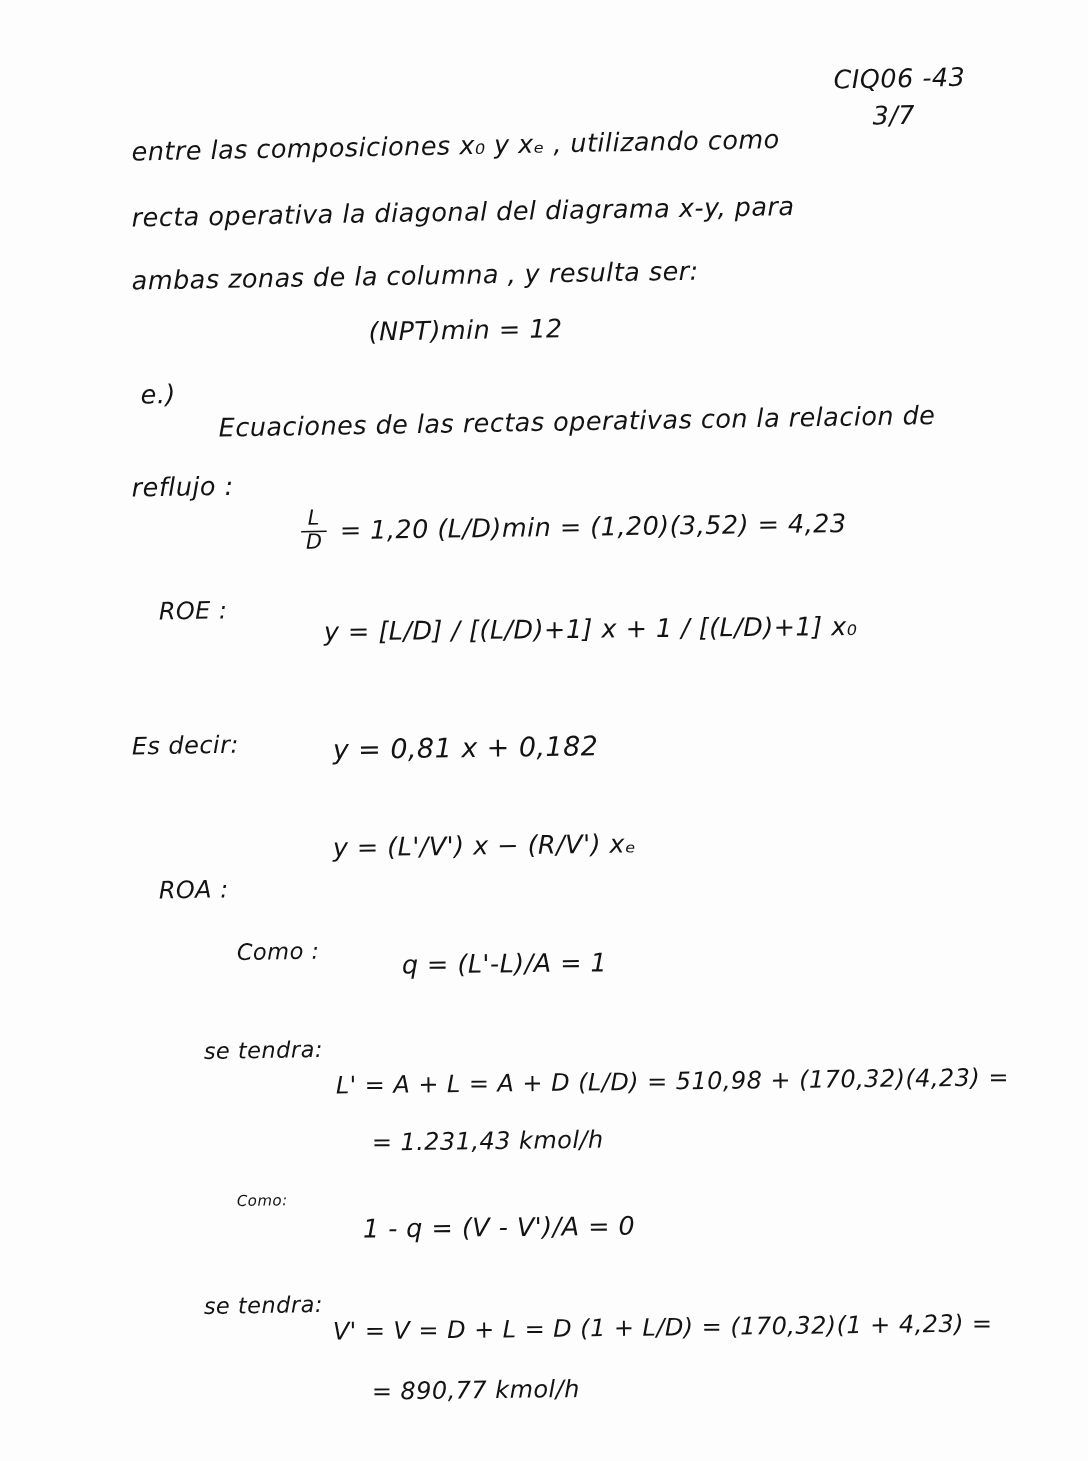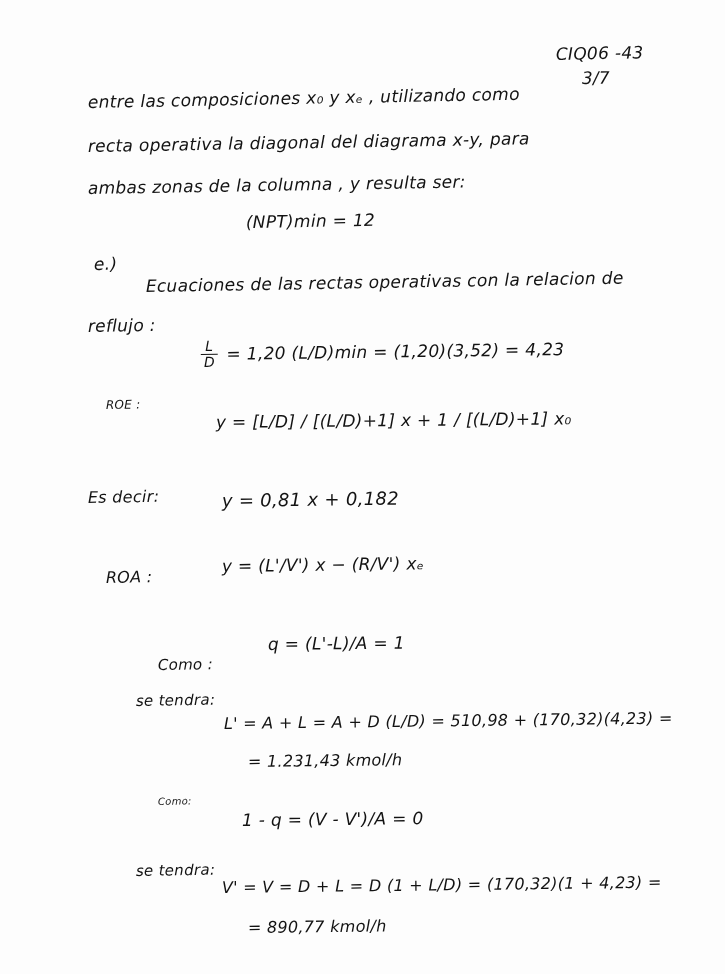--- a/index.html
+++ b/index.html
@@ -43,31 +43,31 @@
 
   
   #sec-e-label { left: 94px;  top: 254px; font-size: 17px; transform: rotate(-1.0deg); }
   #sec-e-l1    { left: 146px; top: 276px; font-size: 17px; transform: rotate(-1.0deg); }
   #sec-e-l2    { left: 88px;  top: 316px; font-size: 17px; transform: rotate(-1.0deg); }
 
   
   #rr-eq { left: 198px; top: 340px; font-size: 17px; transform: rotate(-0.8deg); }
 
   
-  #roe-label { left: 106px; top: 398px; font-size: 12px; transform: rotate(-1.0deg); }
+  #roe-label { left: 106px; top: 398px; font-size: 16px; transform: rotate(-1.0deg); }
   #roe-eq    { left: 216px; top: 412px; font-size: 17px; transform: rotate(-0.6deg); }
   #esdecir-label { left: 88px;  top: 488px; font-size: 16px; transform: rotate(-1.0deg); }
   #esdecir-eq    { left: 222px; top: 490px; font-size: 18px; transform: rotate(-0.8deg); }
 
   
-  #roa-label { left: 106px; top: 568px; font-size: 16px; transform: rotate(-1.0deg); }
+  #roa-label { left: 106px; top: 584px; font-size: 16px; transform: rotate(-1.0deg); }
   #roa-eq    { left: 222px; top: 556px; font-size: 17px; transform: rotate(-0.8deg); }
 
   
-  #como1-label { left: 158px; top: 656px; font-size: 15px; transform: rotate(-1.0deg); }
+  #como1-label { left: 158px; top: 626px; font-size: 15px; transform: rotate(-1.0deg); }
   #como1-eq    { left: 268px; top: 634px; font-size: 17px; transform: rotate(-0.6deg); }
 
   
   #set1-label { left: 136px; top: 692px; font-size: 15px; transform: rotate(-1.0deg); }
   #set1-eq1   { left: 224px; top: 714px; font-size: 16px; transform: rotate(-0.7deg); }
   #set1-eq2   { left: 248px; top: 752px; font-size: 16px; transform: rotate(-0.7deg); }
 
   
   #como2-label { left: 158px; top: 796px; font-size: 10px; transform: rotate(-1.0deg); }
   #como2-eq    { left: 242px; top: 810px; font-size: 17px; transform: rotate(-0.6deg); }

